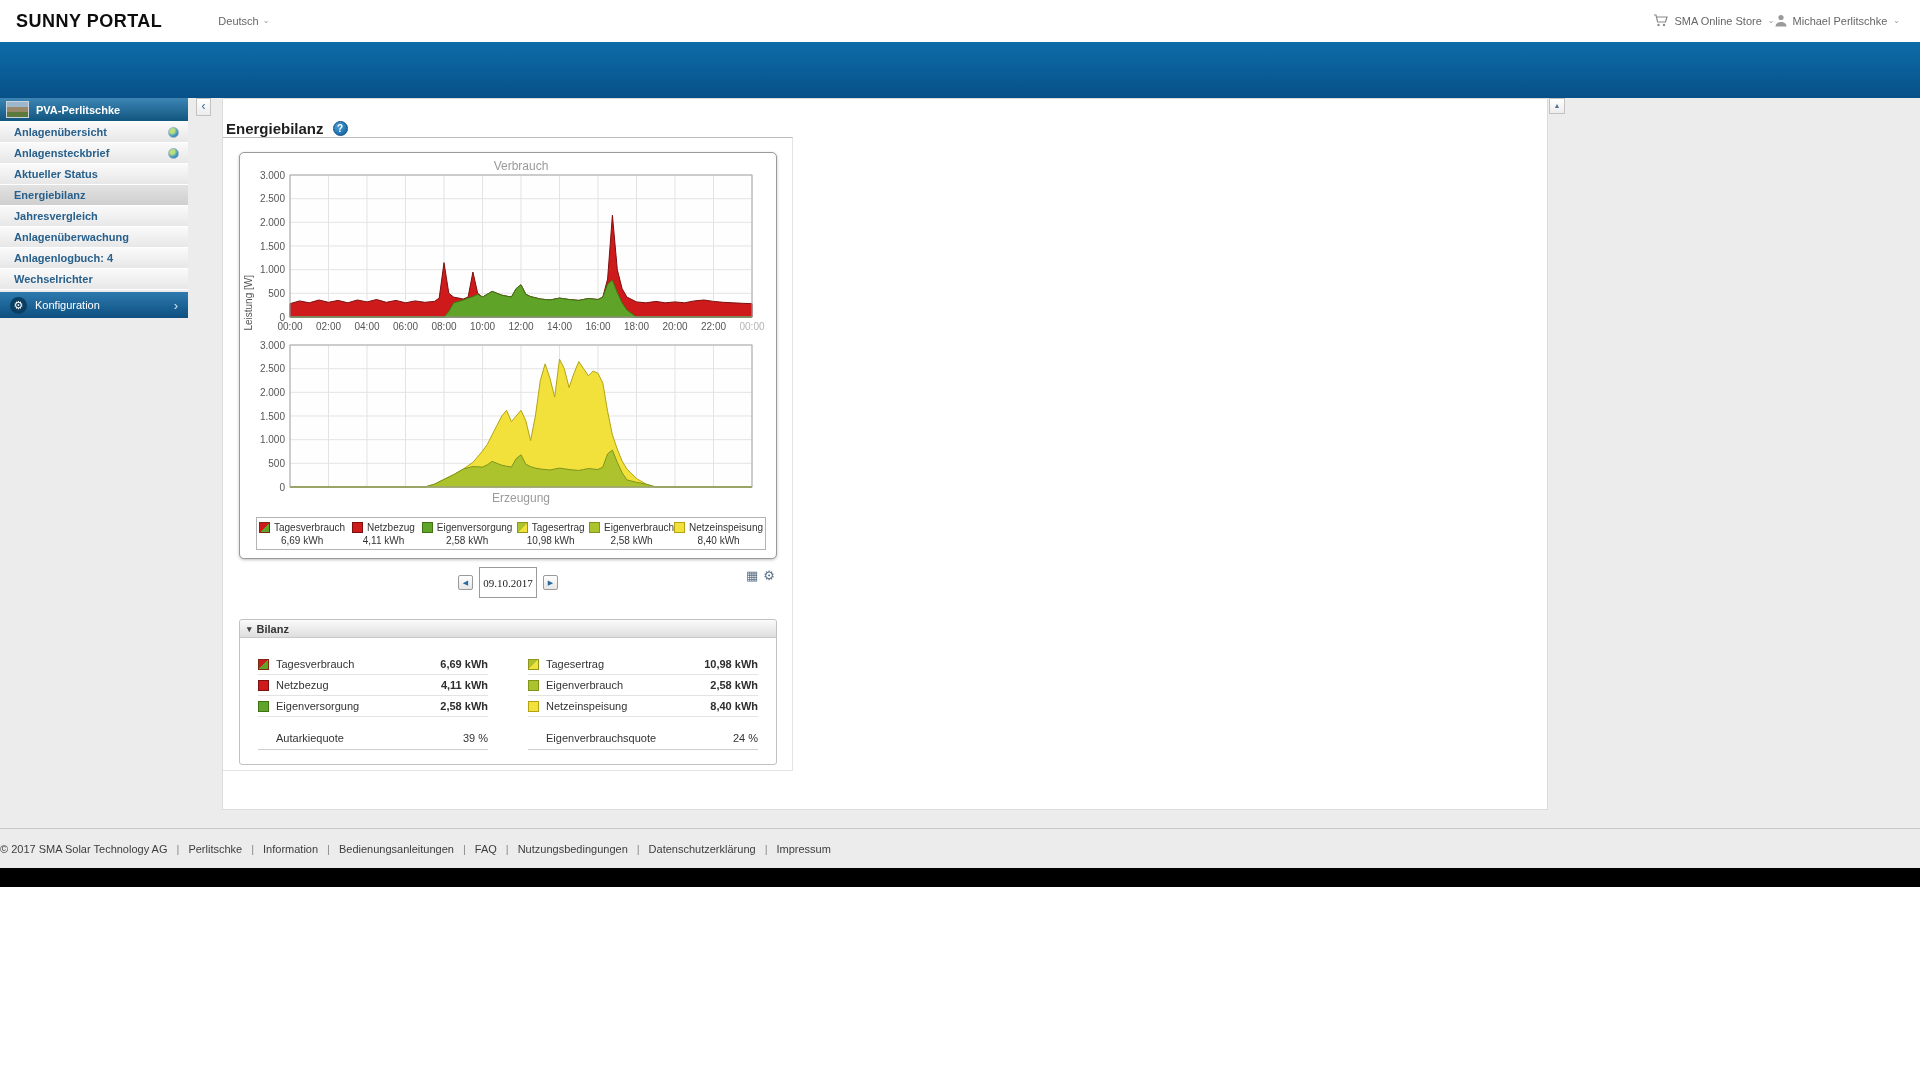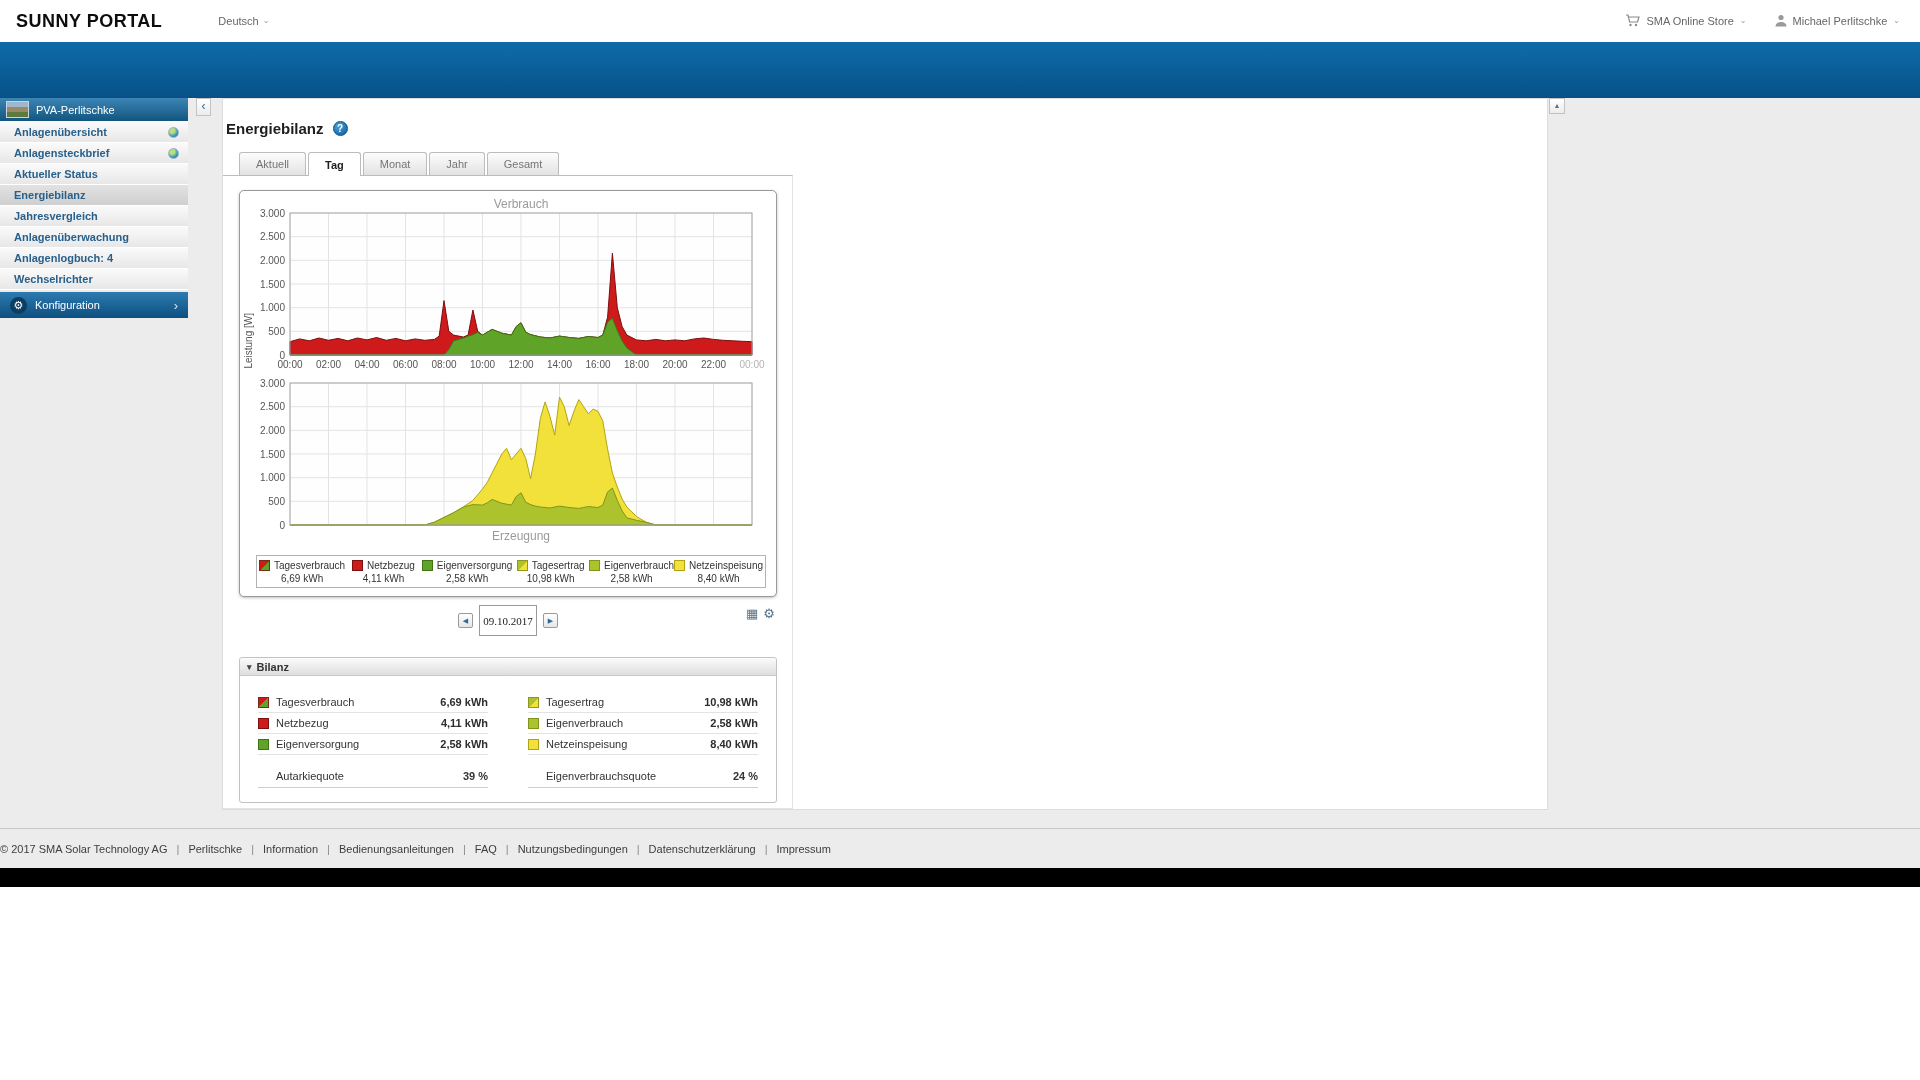--- a/index.html
+++ b/index.html
@@ -3,37 +3,37 @@
 <meta charset="utf-8">
 <style>
   *{box-sizing:border-box;margin:0;padding:0}
   html,body{width:1920px;height:1080px}
   body{font-family:"Liberation Sans",sans-serif;background:#fff;position:relative;overflow:hidden}
 
   
   .topbar{position:absolute;top:0;left:0;width:1920px;height:42px;background:#fff;display:flex;align-items:center}
   .logo{font-size:18px;font-weight:bold;letter-spacing:.5px;color:#0d0d0d;margin-left:16px;cursor:pointer}
   .lang{margin-left:56px;font-size:11px;color:#666;display:flex;align-items:center;gap:4px;cursor:pointer}
-  .topbar-right{margin-left:auto;display:flex;align-items:center;gap:28px;margin-right:20px}
+  .topbar-right{margin-left:auto;display:flex;align-items:center;margin-right:20px}
   .top-item{font-size:11px;color:#666;display:flex;align-items:center;gap:6px;cursor:pointer}
   .caret{font-size:8px;color:#999;line-height:1}
   .caret::after{content:"⌄"}
 
   
   .bluebar{position:absolute;top:42px;left:0;width:1920px;height:56px;
     background:linear-gradient(180deg,#0e6ca8 0%,#0a5d97 55%,#075187 100%)}
 
   
   .content{position:absolute;top:98px;left:0;width:1920px;height:730px;background:#ececec}
 
   
   .sidebar{position:absolute;top:0;left:0;width:188px}
   .plant-header{height:24px;background:linear-gradient(180deg,#3c85b5,#11567f);display:flex;align-items:center;gap:7px;padding:0 6px;border-bottom:1px solid #fff;cursor:pointer}
   .plant-thumb{width:23px;height:17px;border:1px solid #c9d4dc;background:linear-gradient(180deg,#9db8cd 0 35%,#9a8968 35% 65%,#5d7a3e 65%)}
-  .plant-name{color:#fff;font-size:11px;font-weight:normal}
+  .plant-name{color:#fff;font-size:11px;font-weight:bold}
   .nav-item{height:21px;display:flex;align-items:center;padding:0 9px 0 14px;background:linear-gradient(180deg,#fafafa,#e7e7e7);border-bottom:1px solid #fff;font-size:11px;font-weight:bold;color:#28608c;cursor:pointer}
   .nav-item.active{background:linear-gradient(180deg,#e2e2e2,#cfcfcf)}
   .globe{margin-left:auto;width:11px;height:11px;border-radius:50%;border:1px solid #93afc0;
     background:radial-gradient(circle at 35% 30%,#b9e07a 0 28%,#3e97c8 62%,#1d6092)}
   .config-item{height:26px;margin-top:2px;background:linear-gradient(180deg,#2d7ab0,#0e4f7f);display:flex;align-items:center;gap:8px;padding:0 10px;color:#fff;font-weight:normal;font-size:11px;cursor:pointer}
   .gear-badge{width:17px;height:17px;border-radius:50%;background:#0a3f63;color:#fff;display:flex;align-items:center;justify-content:center;font-size:11px;line-height:1}
   .gear-badge::before{content:"⚙"}
   .config-arrow{margin-left:auto;color:#d5e6f3;font-size:13px}
   .config-arrow::before{content:"›"}
 
@@ -88,21 +88,21 @@
   .bilanz{width:538px;margin-top:28px;border:1px solid #c2c2c2;border-radius:3px;background:#fff}
   .bilanz-header{height:18px;background:linear-gradient(180deg,#fbfbfb,#dedede);display:flex;align-items:center;gap:5px;padding:0 7px;font-size:11px;font-weight:bold;color:#333;border-bottom:1px solid #c9c9c9;cursor:pointer;border-radius:3px 3px 0 0}
   .bilanz-caret{font-size:9px;color:#444}
   .bilanz-caret::before{content:"▾"}
   .bilanz-body{padding:16px 18px 14px}
   .bilanz-grid{display:grid;grid-template-columns:1fr 1fr;column-gap:40px}
   .bilanz-row{display:flex;align-items:center;gap:7px;height:21px;border-bottom:1px solid #e3e3e3;font-size:11px;color:#333}
   .bilanz-row .bv{margin-left:auto;font-weight:bold;color:#2e2e2e}
   .quota-grid{display:grid;grid-template-columns:1fr 1fr;column-gap:40px;margin-top:10px}
   .quota-row{display:flex;align-items:center;height:23px;font-size:11px;color:#333;padding-left:18px;border-bottom:1px solid #cfcfcf}
-  .quota-row .bv{margin-left:auto;font-weight:bold}
+  .quota-row .bv{margin-left:auto;font-weight:normal}
 
   
   .footer{position:absolute;top:828px;left:0;width:1920px;height:40px;background:#ececec;border-top:1px solid #c9c9c9;display:flex;align-items:center;font-size:11px;color:#3d3d3d}
   .flink{cursor:pointer;white-space:nowrap}
   .flink::before{content:"|";color:#8a8a8a;margin:0 9px;cursor:default}
   .blackbar{position:absolute;top:868px;left:0;width:1920px;height:19px;background:#000}
 </style>
 </head>
 <body>
 
@@ -181,27 +181,20 @@
 
   <div class="collapse-btn"></div>
   <div class="scrollup-btn"></div>
 
   <div class="main-panel">
     <div class="page-title-row">
       <span class="page-title">Energiebilanz</span>
       <span class="help-icon">?</span>
     </div>
 
-    <div class="tabs">
-      <div class="tab">Aktuell</div>
-      <div class="tab active">Tag</div>
-      <div class="tab">Monat</div>
-      <div class="tab">Jahr</div>
-      <div class="tab">Gesamt</div>
-    </div>
 
     <div class="tab-content">
 
       <div class="chart-card">
         <span class="ylabel-rot">Leistung [W]</span>
         <div id="chart-verbrauch"><svg width="524" height="176" xmlns="http://www.w3.org/2000/svg">
               <rect x="46" y="16" width="462" height="142" fill="#fefefe"></rect>
               <line x1="46.0" y1="16" x2="46.0" y2="158" stroke="#e3e3e3" stroke-width="1"></line>
               <line x1="84.5" y1="16" x2="84.5" y2="158" stroke="#e3e3e3" stroke-width="1"></line>
               <line x1="123.0" y1="16" x2="123.0" y2="158" stroke="#e3e3e3" stroke-width="1"></line>

